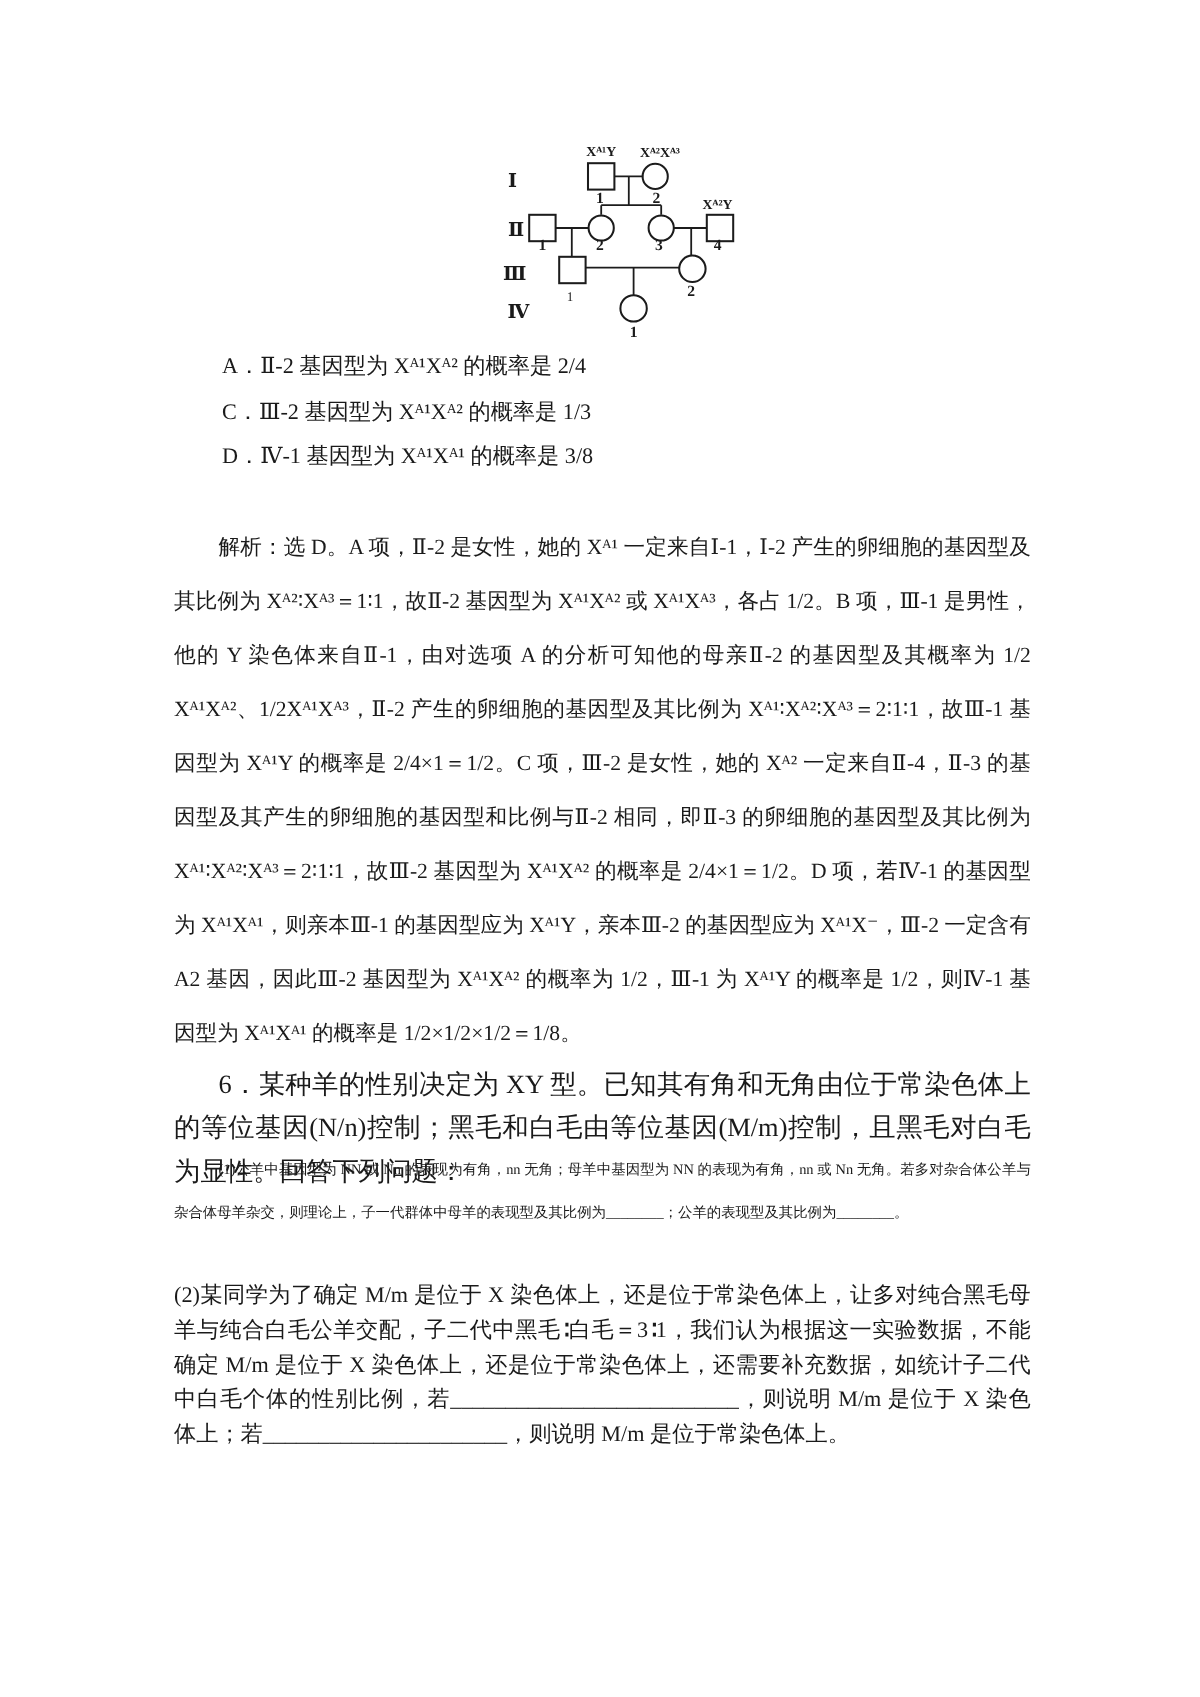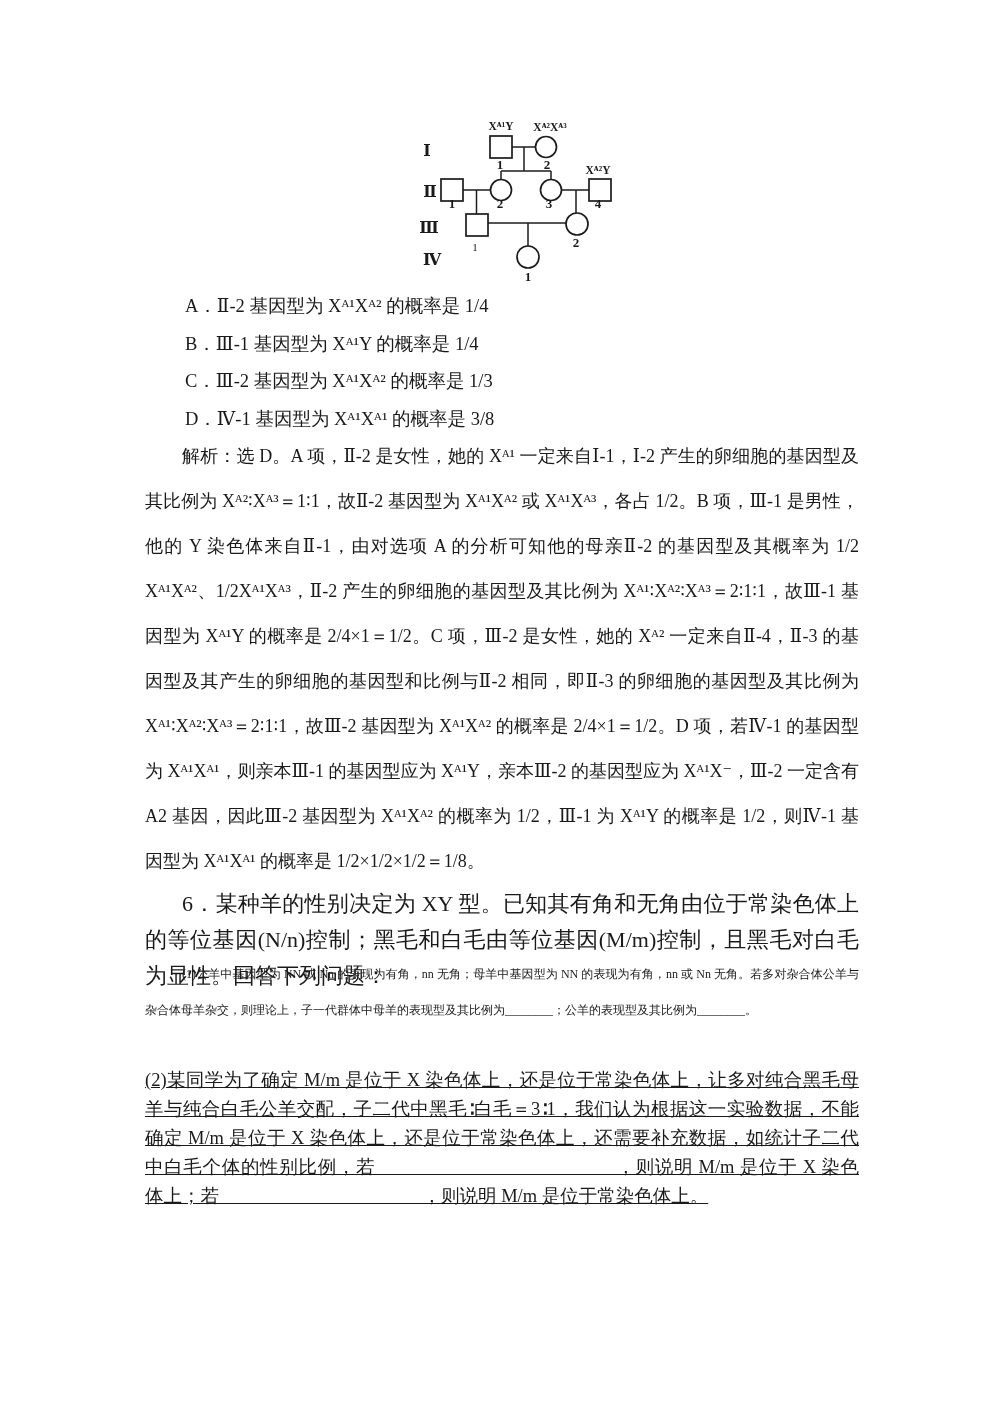--- a/index.html
+++ b/index.html
@@ -82,21 +82,20 @@
   }
   .q6-part2 {
     position: absolute;
     left: 145px;
     top: 1066px;
     width: 714px;
     margin: 0;
     font-size: 18.5px;
     line-height: 29px;
     text-align: justify;
-    text-decoration: underline;
   }
 </style>
 </head>
 <body>
 
 <div class="page">
 
   <div class="pedigree-wrap">
     <svg width="240" height="184" viewBox="0 0 240 184">
 
@@ -137,22 +136,21 @@
       <text class="ped-num" x="90" y="98" text-anchor="middle">2</text>
       <text class="ped-num" x="139" y="98" text-anchor="middle">3</text>
       <text class="ped-num" x="188" y="98" text-anchor="middle">4</text>
       <text class="ped-num ped-num-sm" x="65" y="141" text-anchor="middle">1</text>
       <text class="ped-num" x="166" y="137" text-anchor="middle">2</text>
       <text class="ped-num" x="118" y="171" text-anchor="middle">1</text>
     </svg>
   </div>
 
   <div class="options">
-    <p>A．Ⅱ-2 基因型为 Xᴬ¹Xᴬ² 的概率是 1/4</p>
-    <p>B．Ⅲ-1 基因型为 Xᴬ¹Y 的概率是 1/4</p>
+    <p>A．Ⅱ-2 基因型为 Xᴬ¹Xᴬ² 的概率是 2/4</p>
     <p>C．Ⅲ-2 基因型为 Xᴬ¹Xᴬ² 的概率是 1/3</p>
     <p>D．Ⅳ-1 基因型为 Xᴬ¹Xᴬ¹ 的概率是 3/8</p>
   </div>
 
   <p class="analysis">解析：选 D。A 项，Ⅱ-2 是女性，她的 Xᴬ¹ 一定来自Ⅰ-1，Ⅰ-2 产生的卵细胞的基因型及其比例为 Xᴬ²∶Xᴬ³＝1∶1，故Ⅱ-2 基因型为 Xᴬ¹Xᴬ² 或 Xᴬ¹Xᴬ³，各占 1/2。B 项，Ⅲ-1 是男性，他的 Y 染色体来自Ⅱ-1，由对选项 A 的分析可知他的母亲Ⅱ-2 的基因型及其概率为 1/2 Xᴬ¹Xᴬ²、1/2Xᴬ¹Xᴬ³，Ⅱ-2 产生的卵细胞的基因型及其比例为 Xᴬ¹∶Xᴬ²∶Xᴬ³＝2∶1∶1，故Ⅲ-1 基因型为 Xᴬ¹Y 的概率是 2/4×1＝1/2。C 项，Ⅲ-2 是女性，她的 Xᴬ² 一定来自Ⅱ-4，Ⅱ-3 的基因型及其产生的卵细胞的基因型和比例与Ⅱ-2 相同，即Ⅱ-3 的卵细胞的基因型及其比例为 Xᴬ¹∶Xᴬ²∶Xᴬ³＝2∶1∶1，故Ⅲ-2 基因型为 Xᴬ¹Xᴬ² 的概率是 2/4×1＝1/2。D 项，若Ⅳ-1 的基因型为 Xᴬ¹Xᴬ¹，则亲本Ⅲ-1 的基因型应为 Xᴬ¹Y，亲本Ⅲ-2 的基因型应为 Xᴬ¹X⁻，Ⅲ-2 一定含有 A2 基因，因此Ⅲ-2 基因型为 Xᴬ¹Xᴬ² 的概率为 1/2，Ⅲ-1 为 Xᴬ¹Y 的概率是 1/2，则Ⅳ-1 基因型为 Xᴬ¹Xᴬ¹ 的概率是 1/2×1/2×1/2＝1/8。</p>
 
   <p class="q6-stem">6．某种羊的性别决定为 XY 型。已知其有角和无角由位于常染色体上的等位基因(N/n)控制；黑毛和白毛由等位基因(M/m)控制，且黑毛对白毛为显性。回答下列问题：</p>
   <p class="q6-part1">(1)公羊中基因型为 NN 或 Nn 的表现为有角，nn 无角；母羊中基因型为 NN 的表现为有角，nn 或 Nn 无角。若多对杂合体公羊与杂合体母羊杂交，则理论上，子一代群体中母羊的表现型及其比例为________；公羊的表现型及其比例为________。</p>
   <p class="q6-part2">(2)某同学为了确定 M/m 是位于 X 染色体上，还是位于常染色体上，让多对纯合黑毛母羊与纯合白毛公羊交配，子二代中黑毛∶白毛＝3∶1，我们认为根据这一实验数据，不能确定 M/m 是位于 X 染色体上，还是位于常染色体上，还需要补充数据，如统计子二代中白毛个体的性别比例，若__________________________，则说明 M/m 是位于 X 染色体上；若______________________，则说明 M/m 是位于常染色体上。</p>
 

